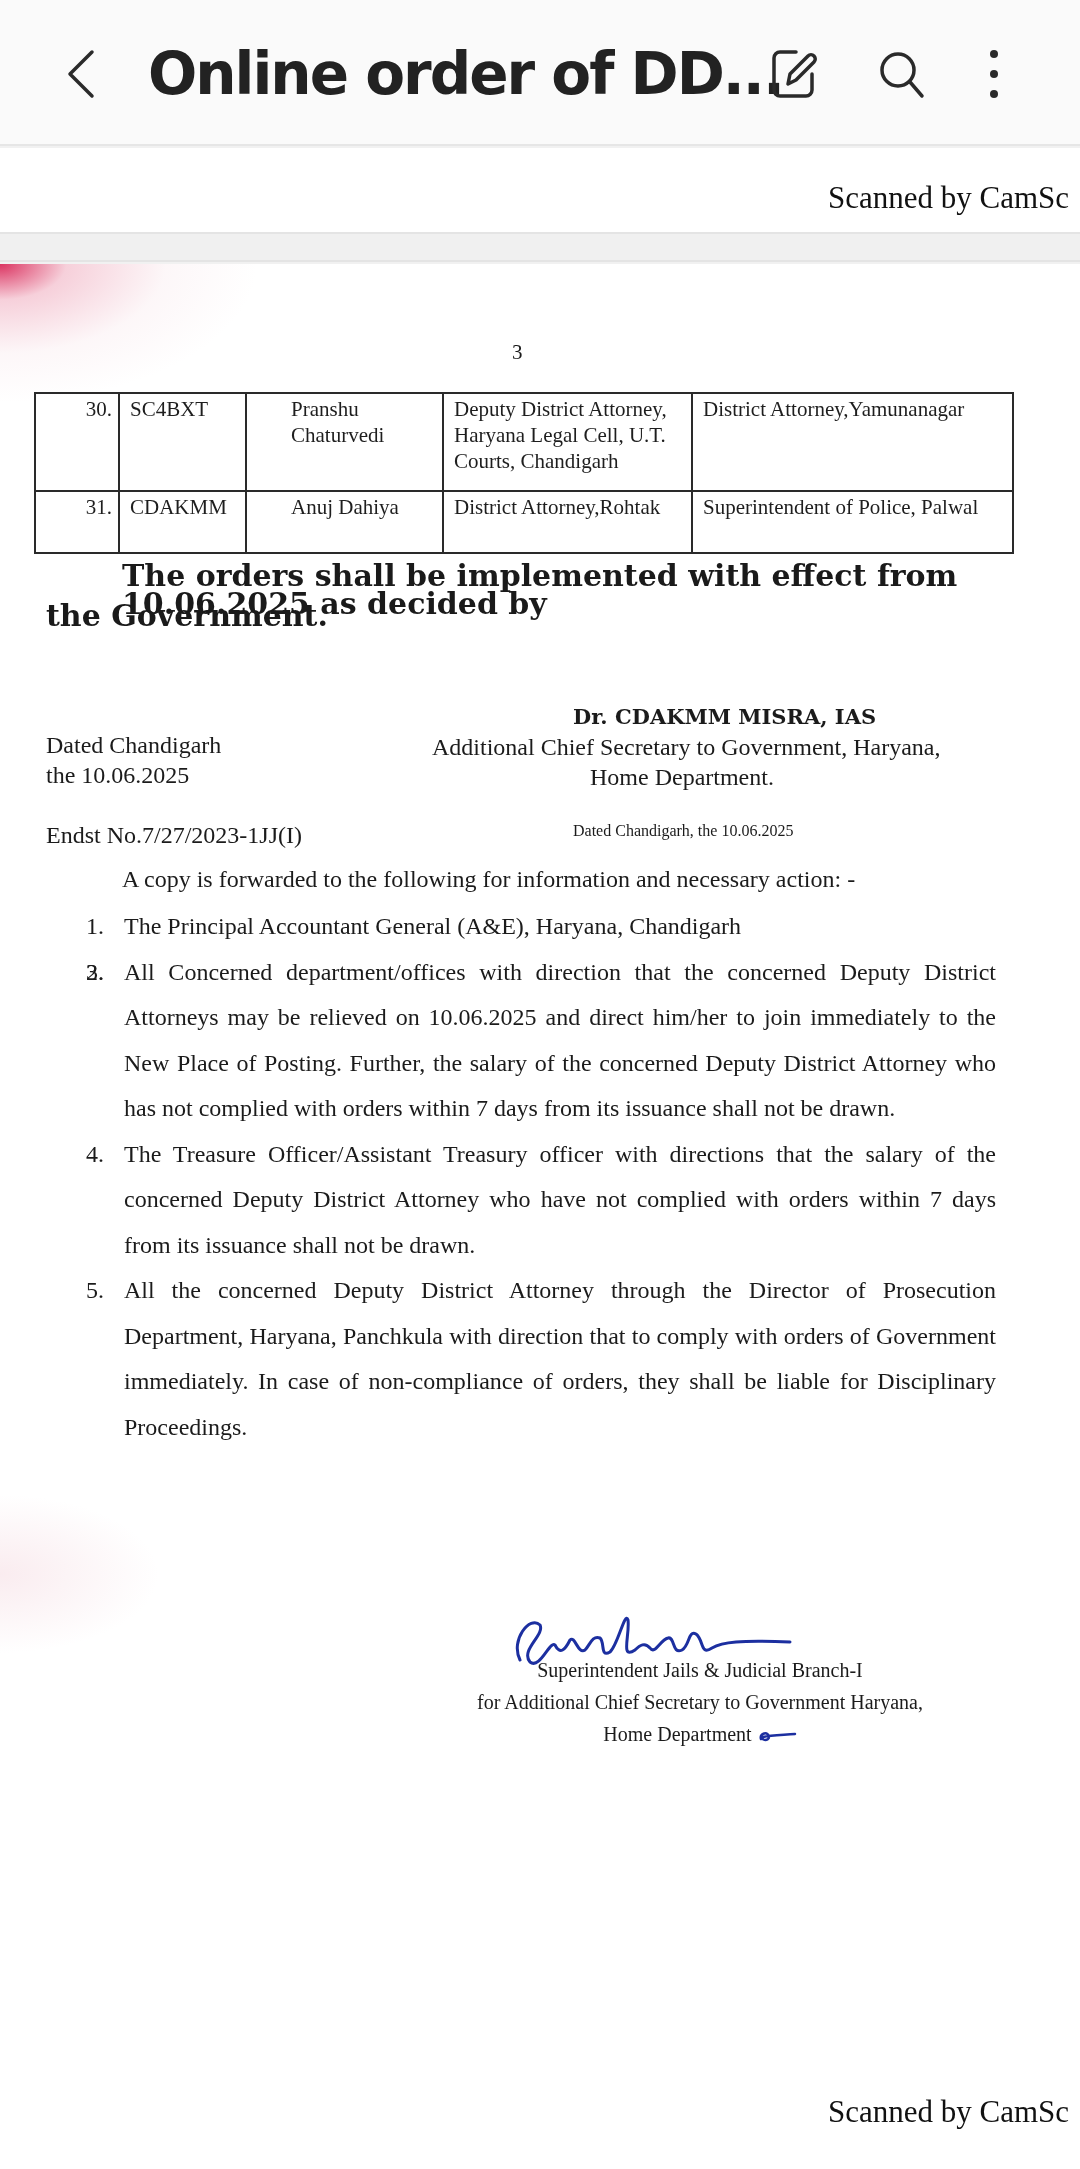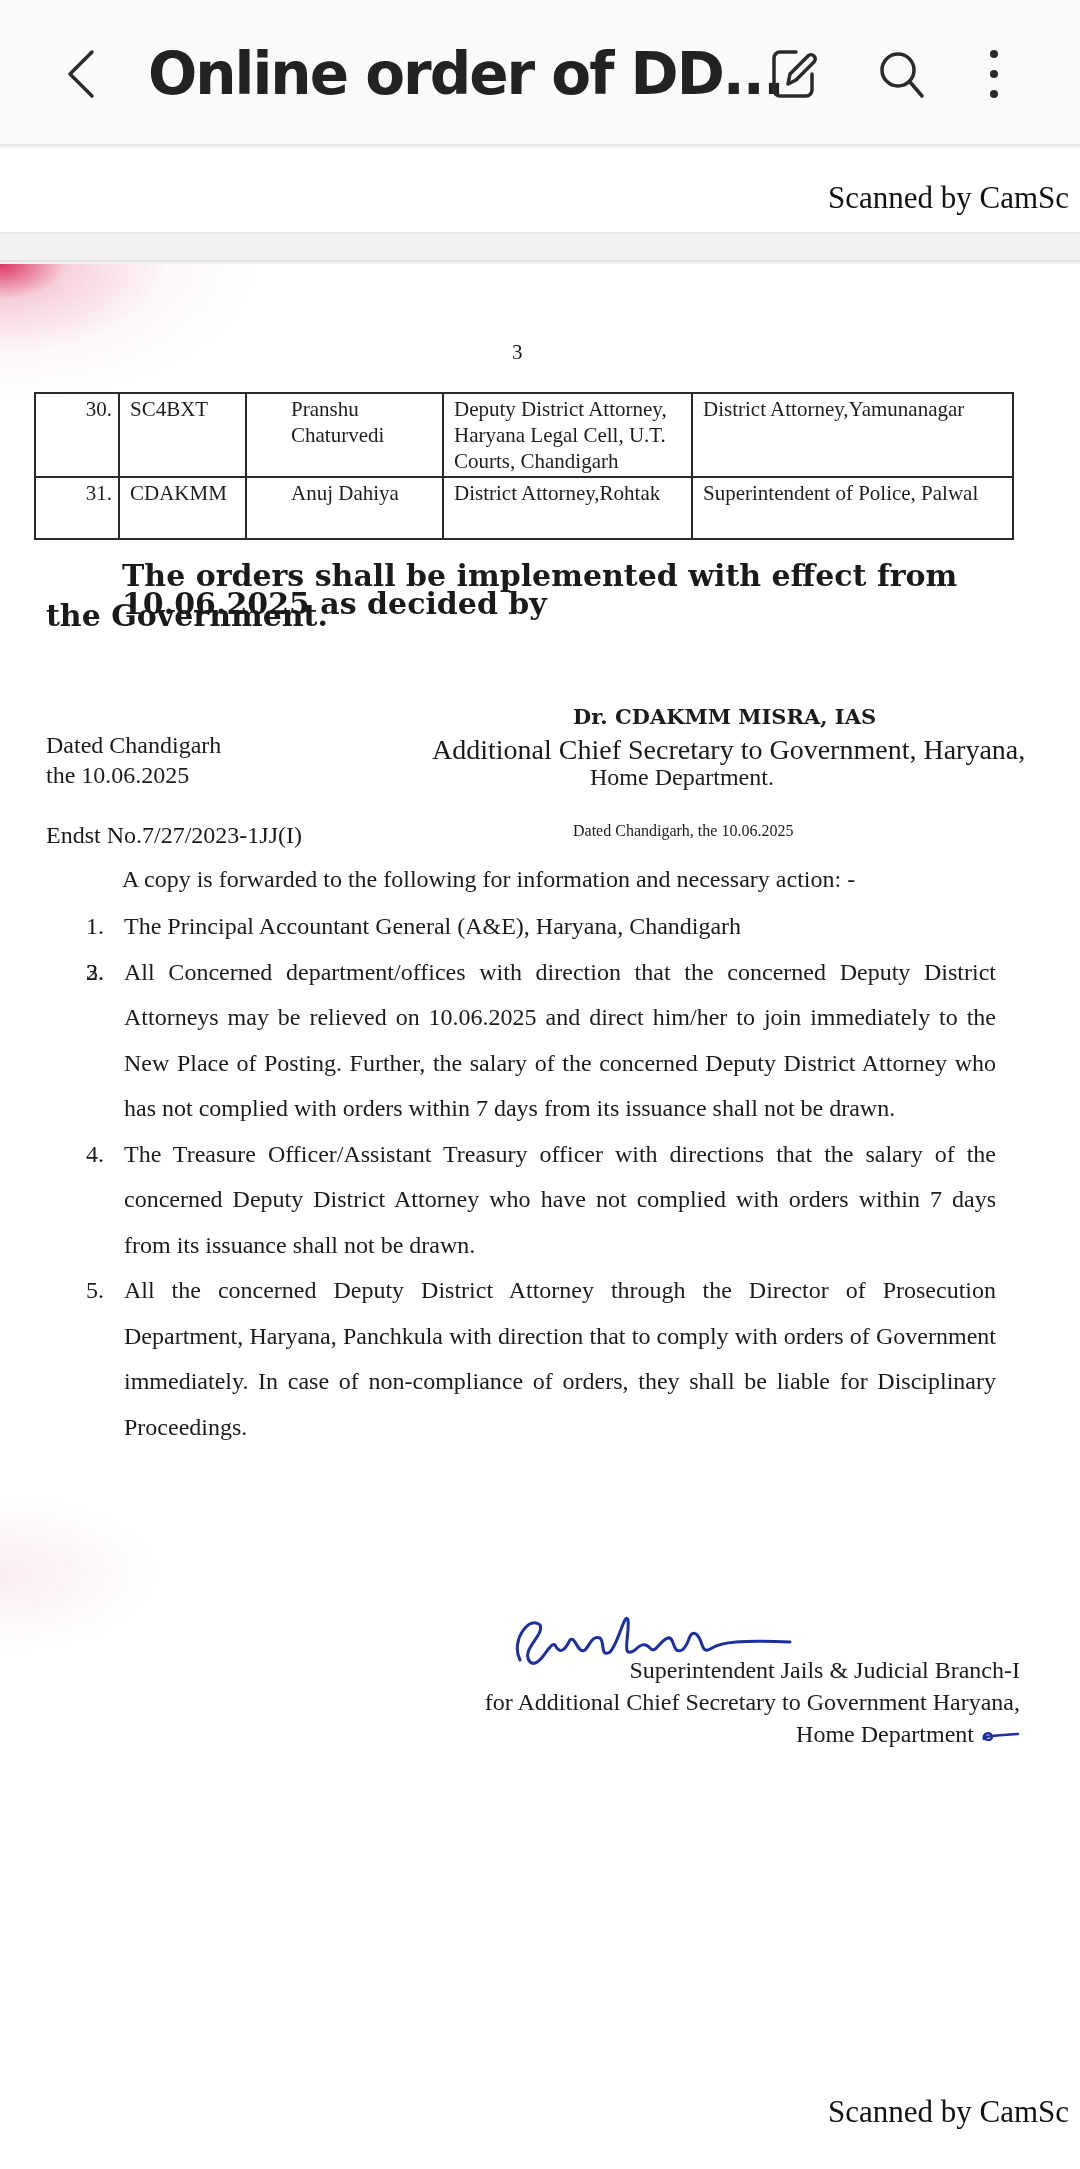--- a/index.html
+++ b/index.html
@@ -24,40 +24,40 @@
 
     .doc { font-family: "Liberation Serif", serif; color: #1b1b1b; }
     .pnum { position: absolute; left: 512px; top: 76px; font-size: 21px; }
 
     table.orders { position: absolute; left: 34px; top: 128px; width: 980px; border-collapse: collapse; font-family: "Liberation Serif", serif; font-size: 21px; line-height: 26px; color: #1e1e1e; }
     table.orders td { border: 2px solid #2a2a2a; vertical-align: top; padding: 2px 10px 2px 10px; }
     table.orders td.sno { width: 84px; text-align: right; padding-right: 6px; }
     table.orders td.code { width: 127px; }
     table.orders td.name { width: 197px; padding-left: 44px; }
     table.orders td.from { width: 249px; }
-    table.orders tr.r1 td { height: 84px; }
+    table.orders tr.r1 td { height: 98px; }
     table.orders tr.r2 td { height: 62px; }
 
     .bold-para { position: absolute; left: 46px; width: 960px; font-family: "DejaVu Serif", serif; font-weight: bold; font-size: 30px; line-height: 28px; color: #1a1a1a; }
 
     .sig-name { position: absolute; left: 573px; top: 440px; font-family: "DejaVu Serif", serif; font-weight: bold; font-size: 21px; }
-    .sig-title { position: absolute; left: 432px; top: 470px; font-size: 28px; }
+    .sig-title { position: absolute; left: 432px; top: 470px; font-size: 24px; }
     .sig-dept { position: absolute; left: 590px; top: 500px; font-size: 24px; }
     .dated-left { position: absolute; left: 46px; top: 466px; font-size: 24px; line-height: 30px; }
 
     .endst { position: absolute; left: 46px; top: 558px; font-size: 24px; }
     .endst-date { position: absolute; left: 573px; top: 558px; font-size: 16px; }
     .copy-line { position: absolute; left: 122px; top: 602px; font-size: 24px; }
 
     .list { position: absolute; left: 86px; top: 640px; width: 910px; font-size: 24px; line-height: 45.5px; }
     .list .item { position: relative; padding-left: 38px; text-align: justify; }
     .list .num { position: absolute; left: 0; top: 0; }
 
     .signature { position: absolute; left: 500px; top: 1336px; }
-    .sign-block { position: absolute; left: 380px; top: 1390px; width: 640px; text-align: right; font-size: 24px; line-height: 32px; }
+    .sign-block { position: absolute; left: 380px; top: 1390px; width: 640px; text-align: center; font-size: 20px; line-height: 32px; }
   </style>
 </head>
 <body>
 
 <div class="appbar">
   <div class="back-btn">
     <svg width="48" height="60" viewBox="0 0 48 60">
       <polyline points="34,8 12,30 34,52" fill="none" stroke="#2a2a2a" stroke-width="3.5" stroke-linecap="round" stroke-linejoin="round"></polyline>
     </svg>
   </div>

